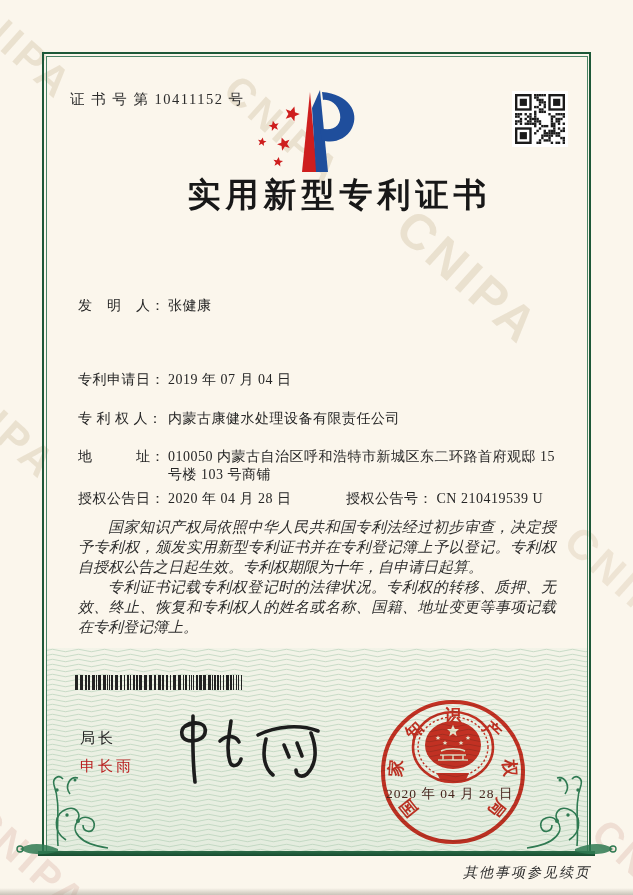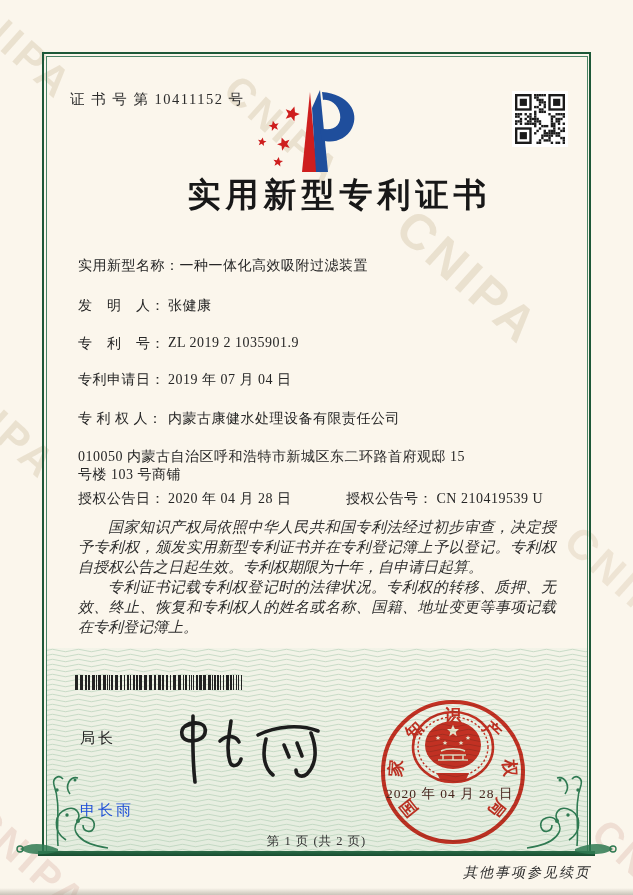--- a/index.html
+++ b/index.html
@@ -73,21 +73,21 @@
   
   .body-text {
     position:absolute; left:78px; top:517px; width:478px; z-index:5;
     font-size:15px; font-style:italic; color:#2d2d2d; line-height:20px;
     text-align:justify;
   }
   .body-text p { text-indent:2em; margin:0; }
   
   .barcode { position:absolute; left:75px; top:675px; width:172px; height:15px; z-index:5; }
   .bureau-title { position:absolute; left:80px; top:729px; font-size:15px; color:#222; letter-spacing:3px; z-index:5; }
-  .bureau-name  { position:absolute; left:80px; top:757px; font-size:15px; color:#1d4ed8; letter-spacing:3px; z-index:5;margin-top:44px; }
+  .bureau-name  { position:absolute; left:80px; top:757px; font-size:15px; color:#b91c1c; letter-spacing:3px; z-index:5; }
   .signature { position:absolute; left:158px; top:710px; z-index:5; }
   
   .seal {
     position:absolute; left:381px; top:700px; width:144px; height:144px; z-index:6;
     mix-blend-mode:multiply; opacity:.95;
   }
   .seal-ring {
     position:absolute; inset:0; border:4.5px solid #d0291b; border-radius:50%;
   }
   .seal-char {
@@ -338,41 +338,34 @@
       <polygon points="62,8 69,88 54,88"></polygon>
     </g>
     <g fill="#1f4e9c">
       <path d="M72,6 L80,88 L68,88 L64,24 Z"></path>
       <path d="M74,8 C100,10 112,28 104,44 C98,56 84,60 74,56 L72,44 C84,48 94,42 92,30 C90,19 80,15 75,16 Z"></path>
     </g>
   </svg>
 
   <div class="title">实用新型专利证书</div>
 
-  <div class="row r-name">
-    <span class="lbl">实用新型名称：</span>
-    <span class="val">一种一体化高效吸附过滤装置</span>
-  </div>
   <div class="row r-inv">
     <span class="lbl">发　明　人：</span>
     <span class="val">张健康</span>
   </div>
-  <div class="row r-pat">
-    <span class="lbl">专　利　号：</span>
-    <span class="val">ZL 2019 2 1035901.9</span>
-  </div>
   <div class="row r-fil">
     <span class="lbl">专利申请日：</span>
     <span class="val">2019 年 07 月 04 日</span>
   </div>
   <div class="row r-own">
     <span class="lbl">专 利 权 人：</span>
     <span class="val">内蒙古康健水处理设备有限责任公司</span>
   </div>
   <div class="row r-addr">
+    <span class="lbl">地　　　址：</span>
     <span class="val">010050 内蒙古自治区呼和浩特市新城区东二环路首府观邸 15 号楼 103 号商铺</span>
   </div>
   <div class="row r-grant">
     <span class="lbl">授权公告日：</span>
     <span class="val">2020 年 04 月 28 日</span>
     <span class="grant-no">
       <span class="lbl">授权公告号：</span>
       <span class="val">CN 210419539 U</span>
     </span>
   </div>
@@ -485,17 +478,16 @@
         <path d="M31,42 C37,39 49,39 55,42"></path>
         <path d="M30,46 H56"></path>
         <path d="M28,51 H58"></path>
         <path d="M33,46 V51 M43,46 V51 M53,46 V51"></path>
       </g>
       <path d="M27,64 H59 L55,73 H31 Z" fill="#d0291b"></path>
     </svg>
   </div>
   <div class="seal-date">2020 年 04 月 28 日</div>
 
-  <div class="page-no">第 1 页 (共 2 页)</div>
   <div class="footer-note">其他事项参见续页</div>
 
   <div class="scan-edge"></div>
 </div>
 
 </body></html>

